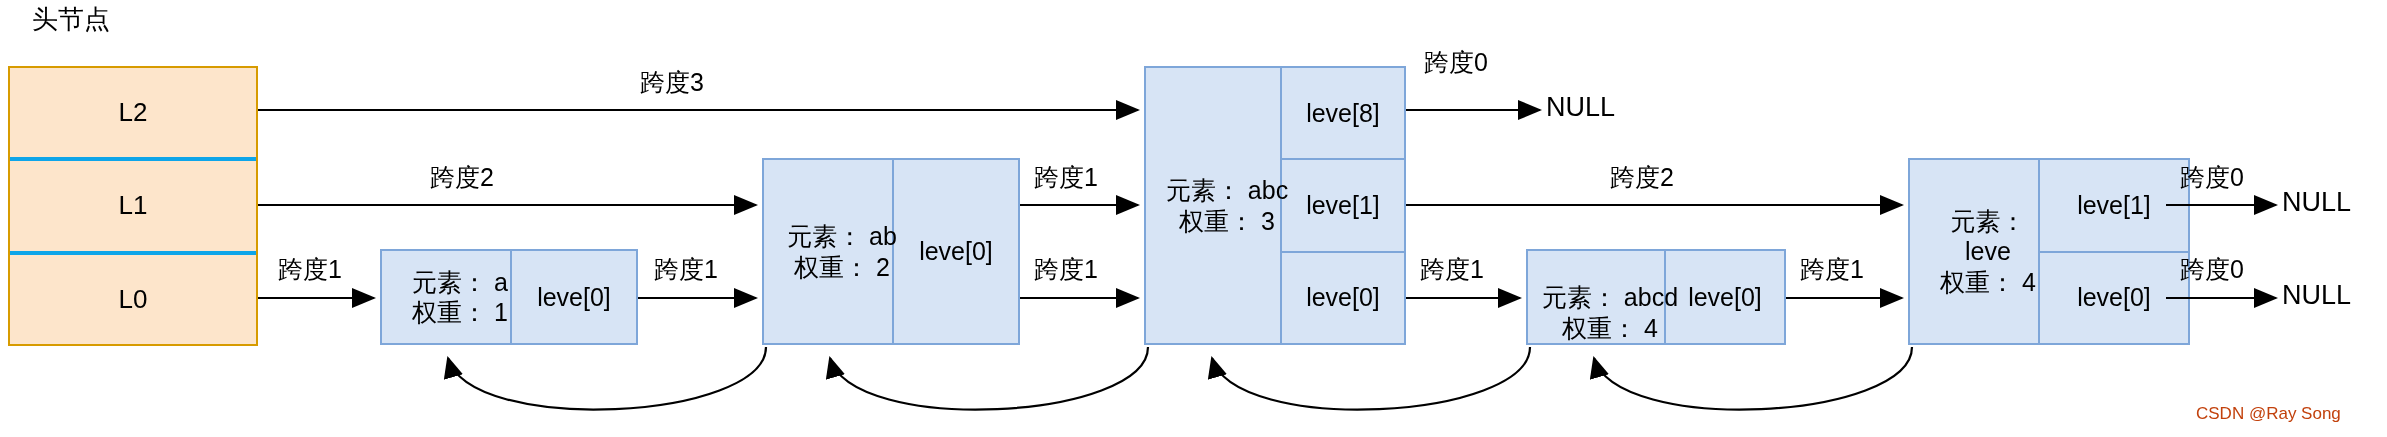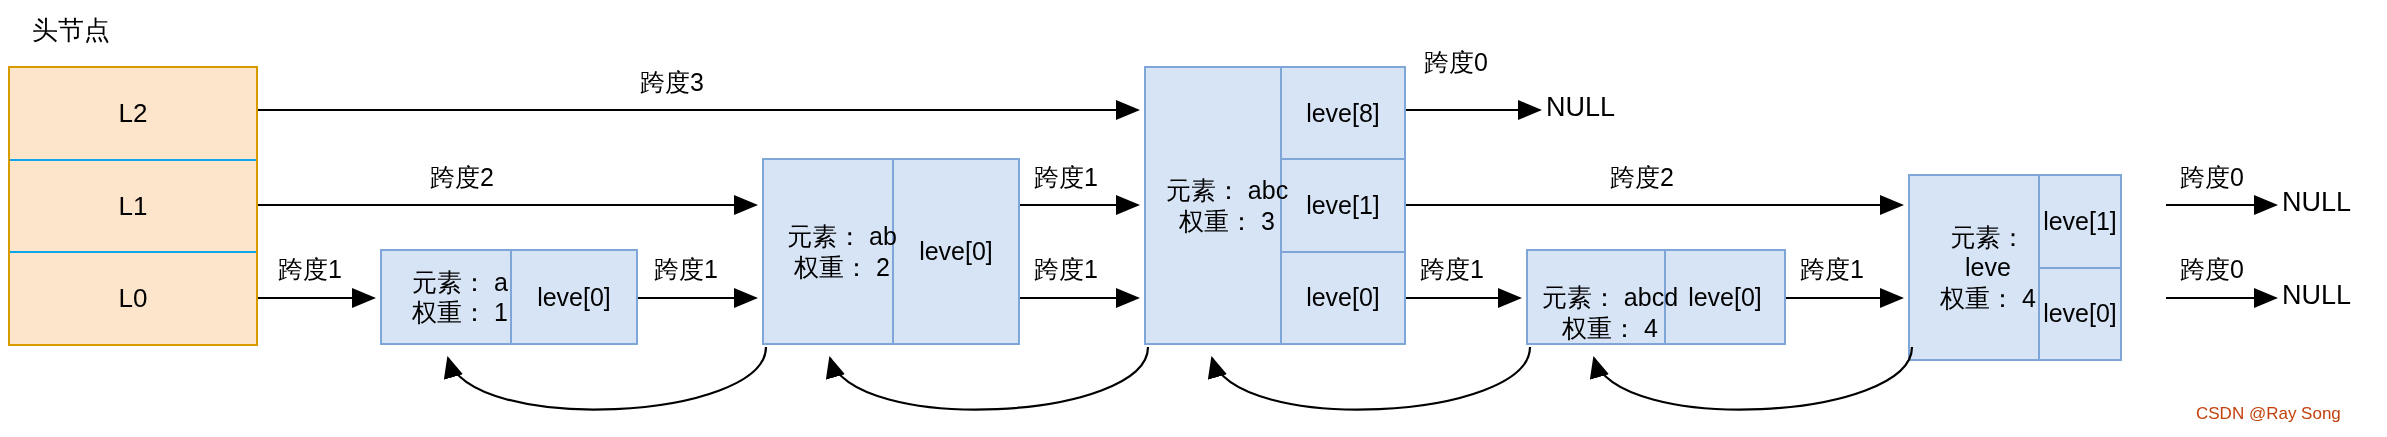--- a/index.html
+++ b/index.html
@@ -4,21 +4,21 @@
 <style>
   html,body{margin:0;padding:0;background:#ffffff;}
   body{width:2387px;height:437px;overflow:hidden;
        font-family:"Liberation Sans","DejaVu Sans",sans-serif;color:#000;}
   #stage{position:relative;width:2387px;height:437px;}
   svg.layer{position:absolute;left:0;top:0;width:2387px;height:437px;pointer-events:none;}
 
   .box{position:absolute;box-sizing:border-box;display:flex;}
   .head{background:#fde5cb;border:2px solid #d79b00;flex-direction:column;}
   .head .cell{flex:1;display:flex;align-items:center;justify-content:center;
-              border-bottom:2px solid #0ea5e9;font-size:26px;}
+              border-bottom:4px solid #0ea5e9;font-size:26px;}
   .head .cell:last-child{border-bottom:none;}
 
   .node{border:2px solid #7ea6d9;background:#d7e4f5;flex-direction:row;}
   .node .info{display:flex;flex-direction:column;align-items:center;justify-content:center;
               border-right:2px solid #7ea6d9;box-sizing:border-box;font-size:25px;line-height:1.22;
               white-space:nowrap;padding-left:28px;}
   .node .lvls{display:flex;flex-direction:column;flex:1;box-sizing:border-box;}
   .node .lvl{flex:1;display:flex;align-items:center;justify-content:center;
              border-bottom:2px solid #7ea6d9;font-size:25px;box-sizing:border-box;}
   .node .lvl:last-child{border-bottom:none;}
@@ -26,21 +26,21 @@
   .lbl{position:absolute;font-size:25px;white-space:nowrap;}
   .caption{position:absolute;font-size:26px;white-space:nowrap;}
   .nullv{position:absolute;font-size:27px;white-space:nowrap;}
   .wm{position:absolute;font-size:17px;color:#c2410c;white-space:nowrap;}
 </style>
 </head>
 <body>
 
 <div id="stage">
 
-  <div class="caption" style="left:32px;top:13px;">头节点</div>
+  <div class="caption" style="left:32px;top:2px;">头节点</div>
 
   <div class="box head" style="left:8px;top:66px;width:250px;height:280px;">
     <div class="cell">L2</div>
     <div class="cell">L1</div>
     <div class="cell">L0</div>
   </div>
 
   <div class="box node" style="left:380px;top:249px;width:258px;height:96px;">
     <div class="info" style="width:130px;">
       <span>元素： a</span>
@@ -76,21 +76,21 @@
   <div class="box node" style="left:1526px;top:249px;width:260px;height:96px;">
     <div class="info" style="width:138px;justify-content:flex-end;">
       <span>元素： abcd</span>
       <span>权重： 4</span>
     </div>
     <div class="lvls">
       <div class="lvl">leve[0]</div>
     </div>
   </div>
 
-  <div class="box node" style="left:1908px;top:158px;width:214px;height:187px;margin-top:16px;">
+  <div class="box node" style="left:1908px;top:158px;width:282px;height:187px;">
     <div class="info" style="width:130px;">
       <span>元素：</span>
       <span>leve</span>
       <span>权重： 4</span>
     </div>
     <div class="lvls">
       <div class="lvl">leve[1]</div>
       <div class="lvl">leve[0]</div>
     </div>
   </div>

